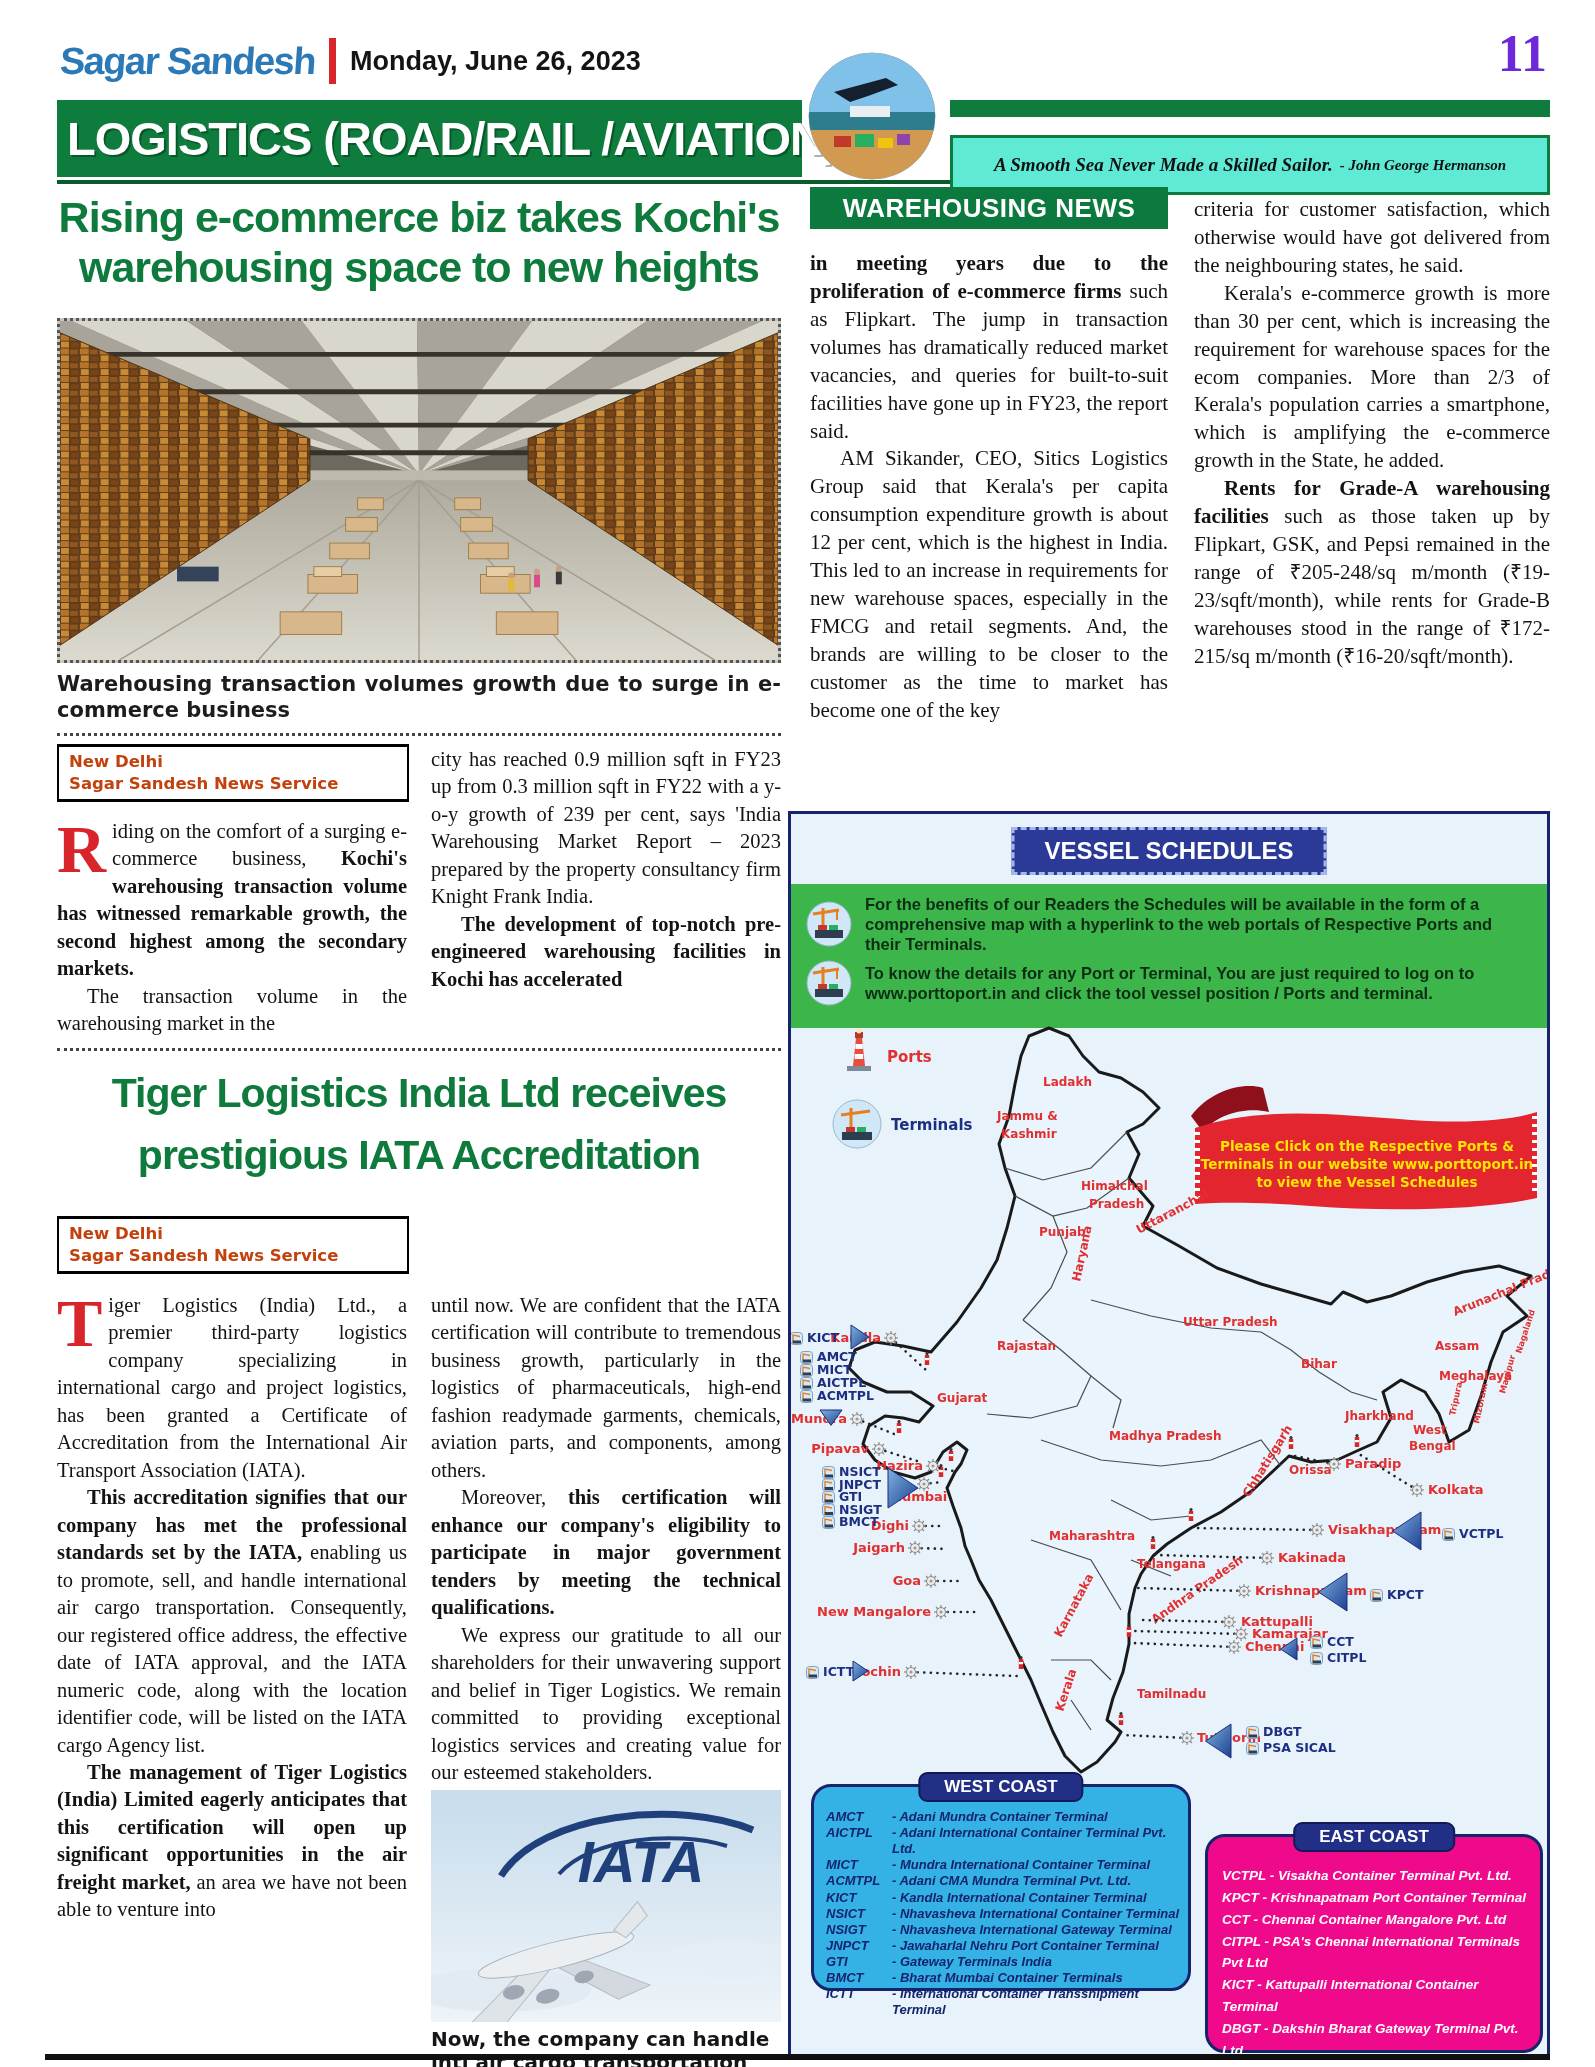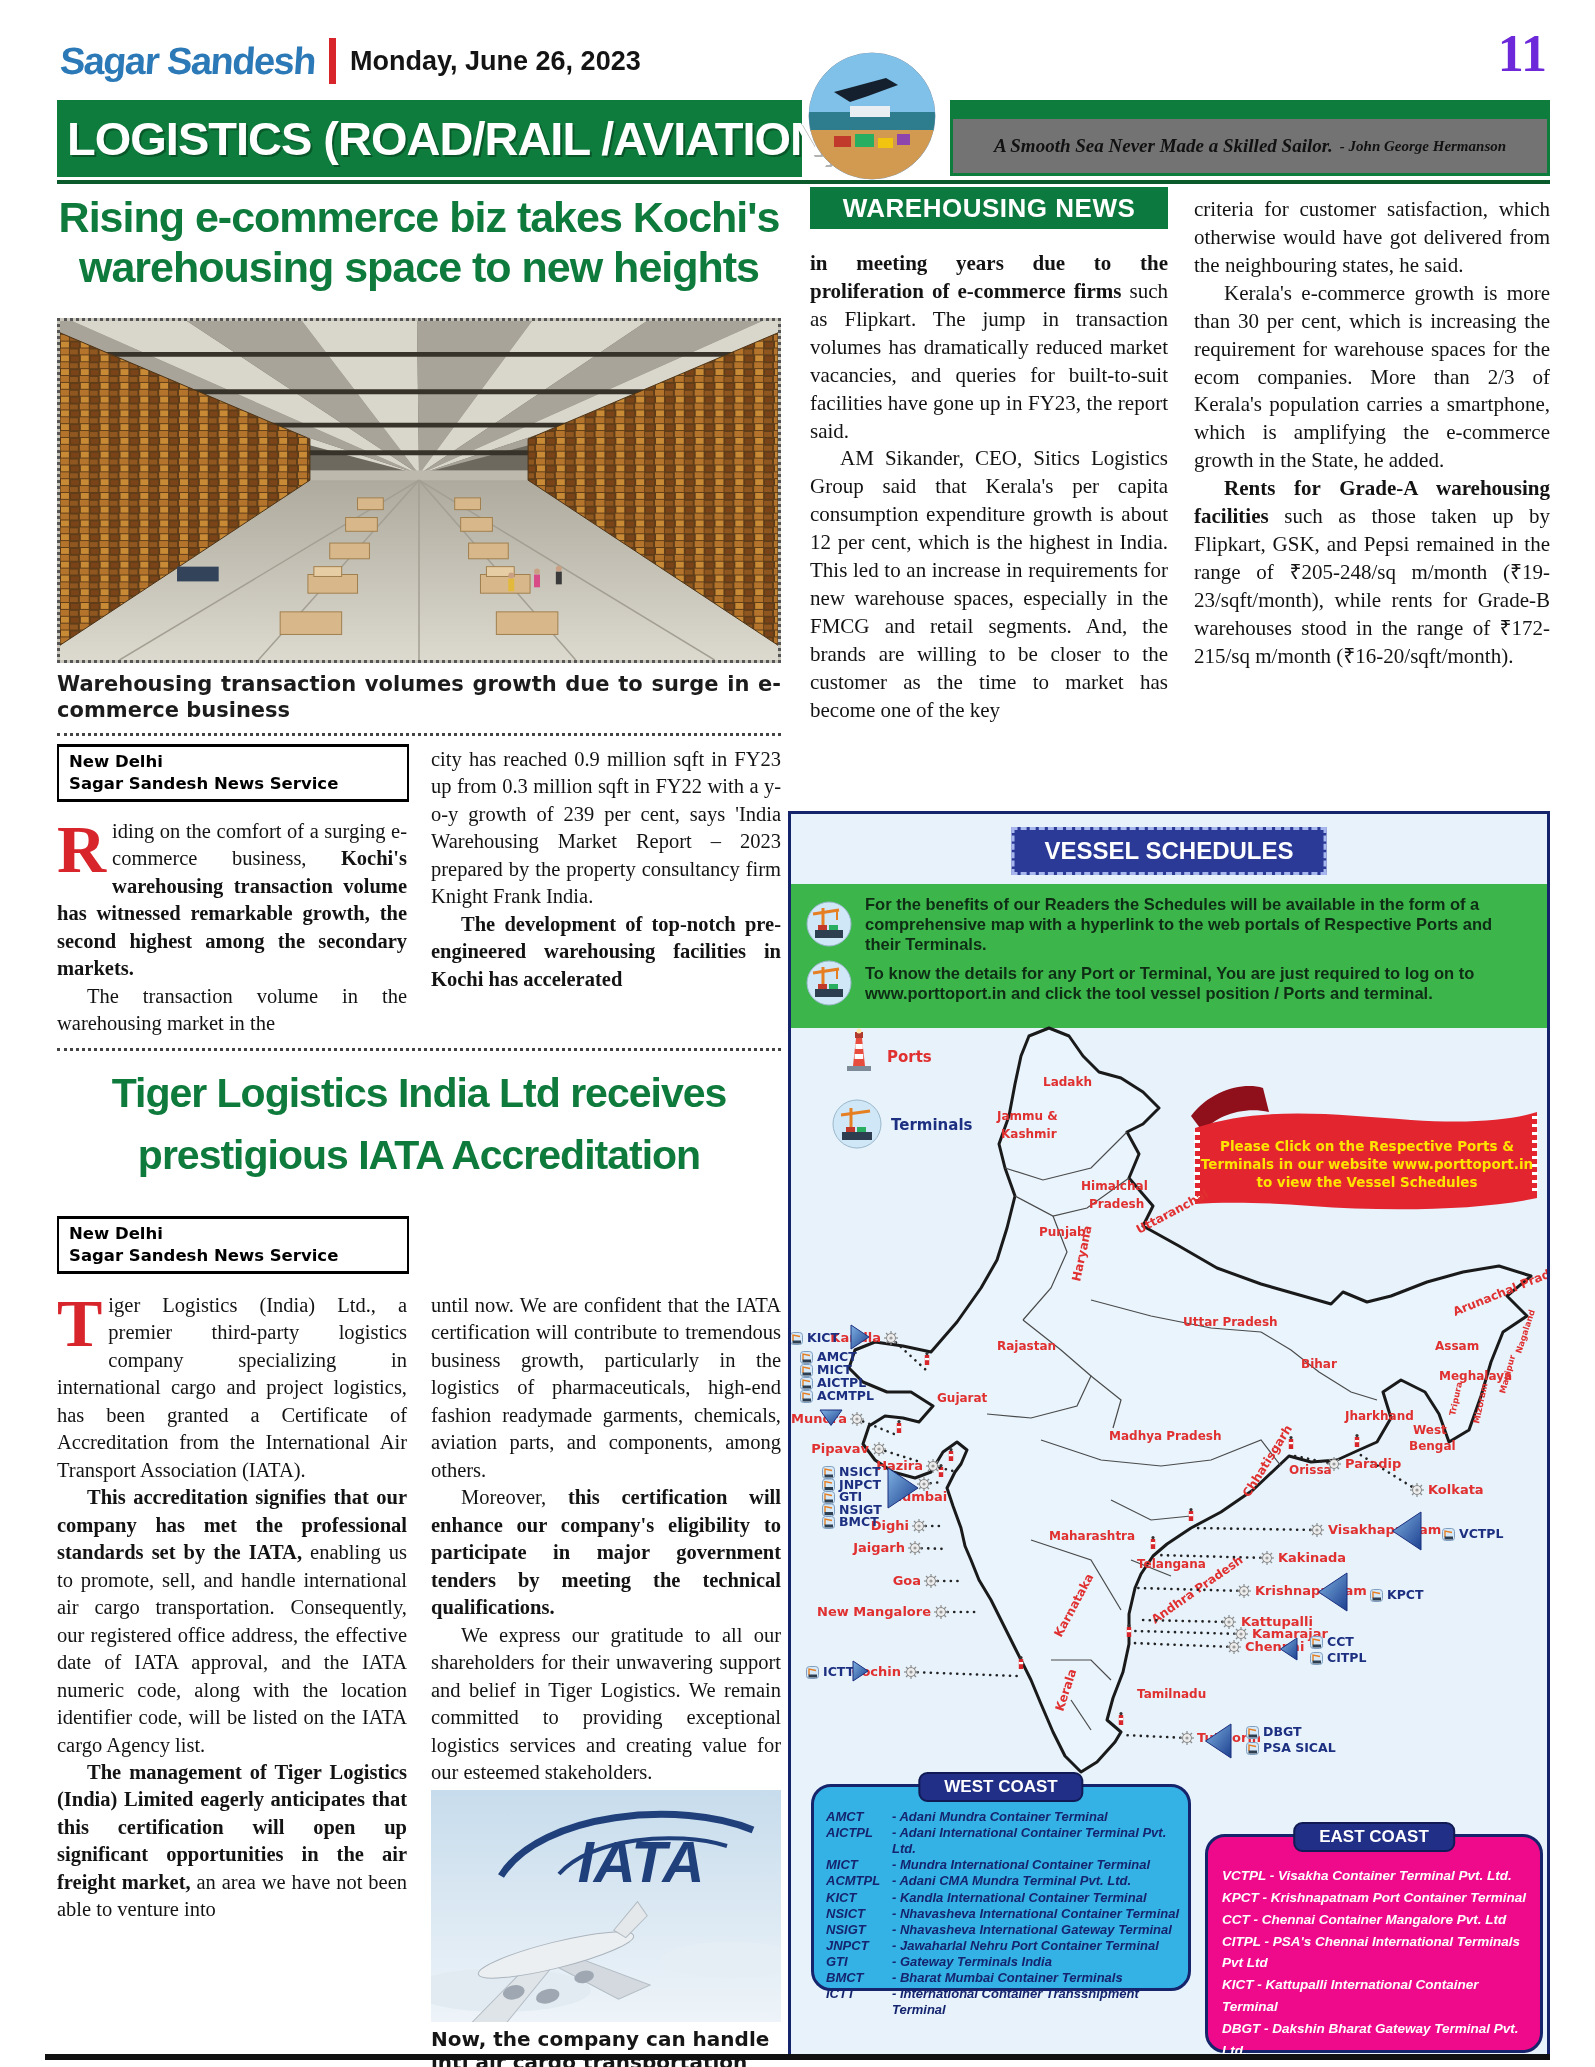--- a/index.html
+++ b/index.html
@@ -11,32 +11,32 @@
   #brand-bar{width:7px;height:46px;background:#d8252b;}
   #mast-date{font:600 27px "Liberation Sans",sans-serif;color:#141414;}
   #page-number{position:absolute;right:48px;top:24px;font:bold 52px "Liberation Serif",serif;color:#6d28d9;}
   
   #banner-left{position:absolute;left:57px;top:100px;width:745px;height:77px;background:#0d7c3c;
      color:#fff;font:bold 47px/77px "Liberation Sans",sans-serif;padding-left:10px;box-sizing:border-box;
      white-space:nowrap;letter-spacing:-1px;text-shadow:2px 2px 0 rgba(0,0,0,.3);}
   #banner-underline{position:absolute;left:57px;top:180px;width:1493px;height:4px;background:#0a5a2b;}
   #banner-logo{position:absolute;left:806px;top:50px;width:132px;height:132px;z-index:6;}
   #quote-strip{position:absolute;left:950px;top:100px;width:600px;height:17px;background:#0d7c3c;}
-  #quote-box{position:absolute;left:950px;top:116px;width:600px;height:60px;background:#737373;
+  #quote-box{position:absolute;left:950px;top:135px;width:600px;height:60px;background:#5eead4;
      border:3px solid #0d7c3c;box-sizing:border-box;display:flex;align-items:center;justify-content:center;gap:7px;}
   .quote-main{font:bold italic 19px "Liberation Serif",serif;font-style:italic;color:#111;}
   .quote-author{font:bold italic 15px "Liberation Serif",serif;font-style:italic;color:#111;}
   
   .headline{position:absolute;text-align:center;color:#0e7a3c;font-family:"Liberation Sans",sans-serif;
      font-weight:bold;letter-spacing:-1px;}
   #a1-headline{left:57px;top:192px;width:724px;font-size:43px;line-height:1.17;}
   #a2-headline{left:57px;top:1062px;width:724px;font-size:41px;line-height:1.52;}
   .dotted-rule{position:absolute;border-top:3px dotted #444;}
   .byline{position:absolute;width:352px;height:58px;border:3px solid #000;border-left-width:2px;border-right-width:2px;
-     box-sizing:border-box;padding:4px 10px;font:bold 16.5px/1.35 "DejaVu Sans",sans-serif;color:#000000;}
+     box-sizing:border-box;padding:4px 10px;font:bold 16.5px/1.35 "DejaVu Sans",sans-serif;color:#c2410c;}
   .bodycol{position:absolute;}
   .bodycol p{margin:0;font:20.5px/1.34 "Liberation Serif",serif;text-align:justify;color:#131313;}
   #wn-col1 p,#wn-col2 p{font-size:21px;line-height:1.33;}
   .bodycol p.ind{text-indent:30px;}
   .bodycol strong{font-weight:bold;}
   .drop{float:left;color:#d8252b;font:bold 68px/54px "Liberation Serif",serif;margin:4px 6px 0 0;}
   
   #a1-photo{position:absolute;left:57px;top:318px;width:724px;height:345px;border:3px dotted #555;box-sizing:border-box;background:#cac7bc;}
   #a1-caption{position:absolute;left:57px;top:672px;width:724px;font:bold 21px/1.22 "DejaVu Sans",sans-serif;color:#1c1c1c;text-align:justify;}
   

